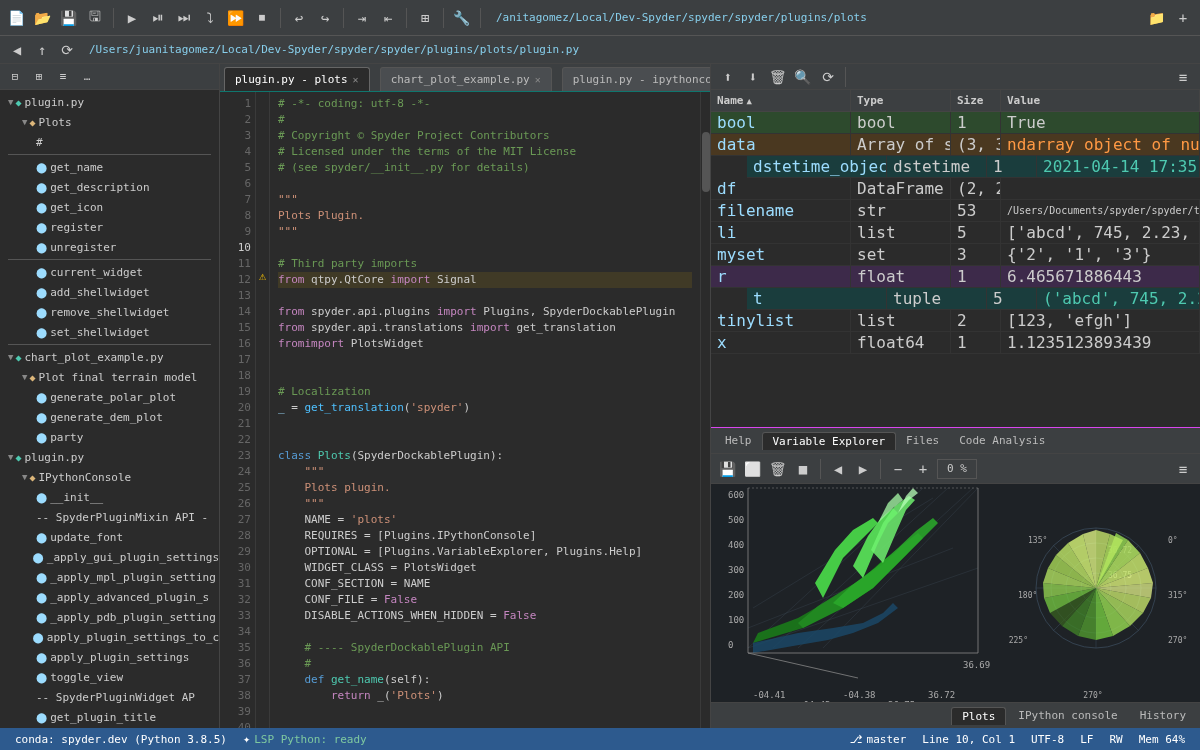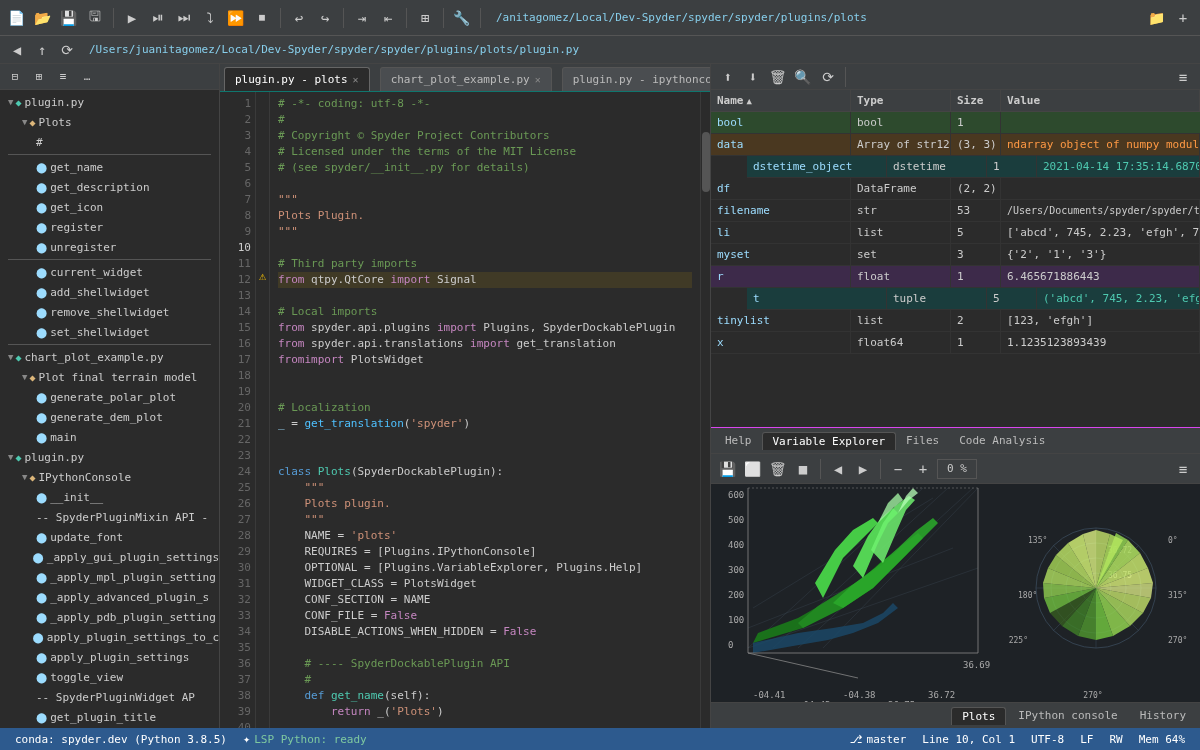--- a/index.html
+++ b/index.html
@@ -251,21 +251,21 @@
     }
     .var-row {
       display: grid;
       grid-template-columns: 140px 100px 50px 1fr;
       height: 22px;
       border-bottom: 1px solid #333;
       cursor: pointer;
     }
     .var-row > div {
       padding: 2px 6px;
-      font-size: 11px;
+      font-size: 16px;
       border-right: 1px solid #333;
       overflow: hidden;
       white-space: nowrap;
       text-overflow: ellipsis;
       display: flex;
       align-items: center;
     }
     .var-row.row-green { background: #2d4a2d; }
     .var-row.row-orange { background: #4a3820; }
     .var-row.row-teal { background: #1a3d3d; margin-left: 36px; }
@@ -545,21 +545,21 @@
         <span>generate_polar_plot</span>
       </div>
       <div class="tree-item">
         <span class="indent" style="width:28px;"></span>
         <span class="file-icon method-icon">⬤</span>
         <span>generate_dem_plot</span>
       </div>
       <div class="tree-item">
         <span class="indent" style="width:28px;"></span>
         <span class="file-icon method-icon">⬤</span>
-        <span>main</span>
+        <span>party</span>
       </div>
 
       <div class="tree-item">
         <span class="arrow">▼</span>
         <span class="file-icon py-icon">◆</span>
         <span>plugin.py</span>
       </div>
       <div class="tree-item">
         <span class="indent" style="width:14px;"></span>
         <span class="arrow">▼</span>
@@ -717,21 +717,20 @@
         <div class="code-line"><span class="c"># Licensed under the terms of the MIT License</span></div>
         <div class="code-line"><span class="c"># (see spyder/__init__.py for details)</span></div>
         <div class="code-line"></div>
         <div class="code-line"><span class="s">"""</span></div>
         <div class="code-line"><span class="s">Plots Plugin.</span></div>
         <div class="code-line"><span class="s">"""</span></div>
         <div class="code-line"></div>
         <div class="code-line"><span class="c"># Third party imports</span></div>
         <div class="code-line warning"><span class="k">from</span><span class="n"> qtpy.QtCore </span><span class="k">import</span><span class="n"> Signal</span></div>
         <div class="code-line"></div>
-        <div class="code-line"><span class="c"># Local imports</span></div>
         <div class="code-line"><span class="k">from</span><span class="n"> spyder.api.plugins </span><span class="k">import</span><span class="n"> Plugins, SpyderDockablePlugin</span></div>
         <div class="code-line"><span class="k">from</span><span class="n"> spyder.api.translations </span><span class="k">import</span><span class="n"> get_translation</span></div>
         <div class="code-line"><span class="k">from</span><span class="k">import</span><span class="n"> PlotsWidget</span></div>
         <div class="code-line"></div>
         <div class="code-line"></div>
         <div class="code-line"><span class="c"># Localization</span></div>
         <div class="code-line"><span class="v">_</span><span class="n"> = </span><span class="b">get_translation</span><span class="n">(</span><span class="s">'spyder'</span><span class="n">)</span></div>
         <div class="code-line"></div>
         <div class="code-line"></div>
         <div class="code-line"><span class="d">class</span><span class="f"> Plots</span><span class="n">(SpyderDockablePlugin):</span></div>
@@ -788,20 +787,21 @@
         <div>
             <span>Value</span>
           </div>
       </div>
 
       <div class="var-table-body">
         <div class="var-row row-green">
           <div class="name-col">bool</div>
           <div>bool</div>
           <div>1</div>
+          <div>True</div>
         </div>
         <div class="var-row row-orange">
           <div class="name-col">data</div>
           <div>Array of str128</div>
           <div>(3, 3)</div>
           <div style="color:#ff9944;">ndarray object of numpy module</div>
         </div>
         <div class="var-row row-teal">
           <div class="name-col">dstetime_object</div>
           <div>dstetime</div>

